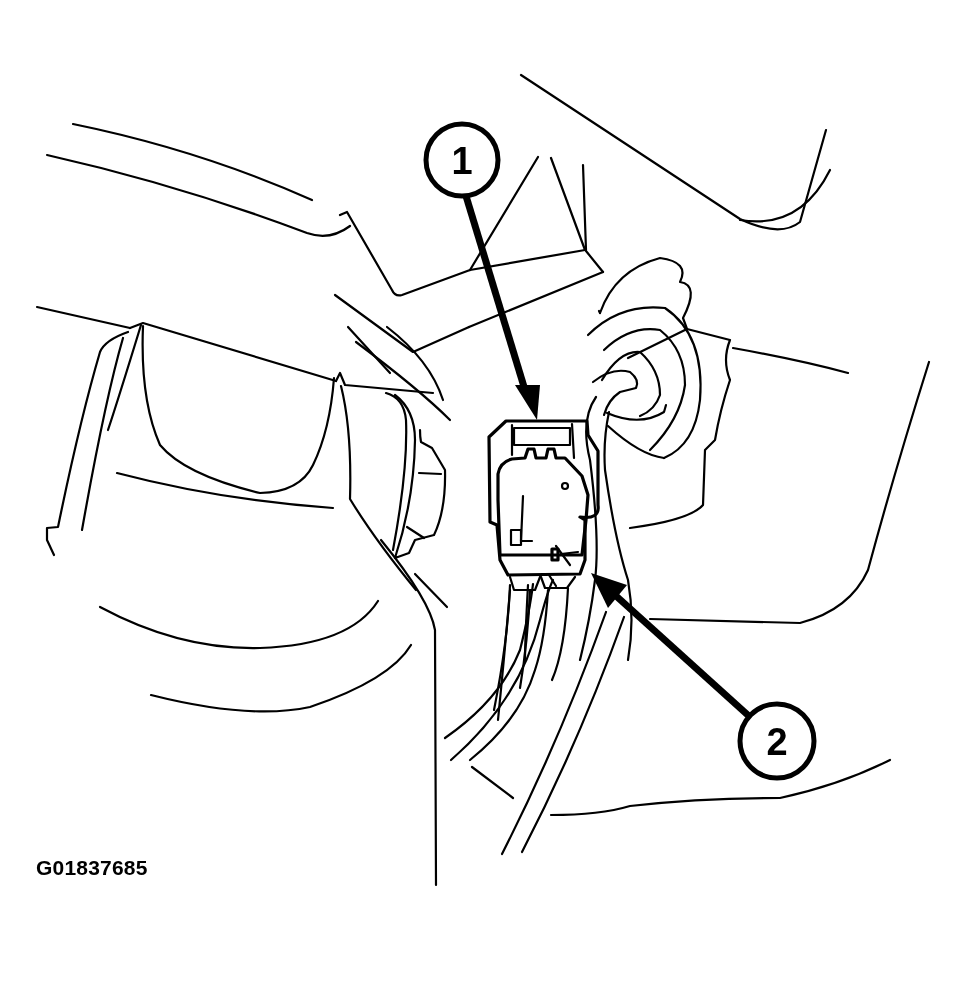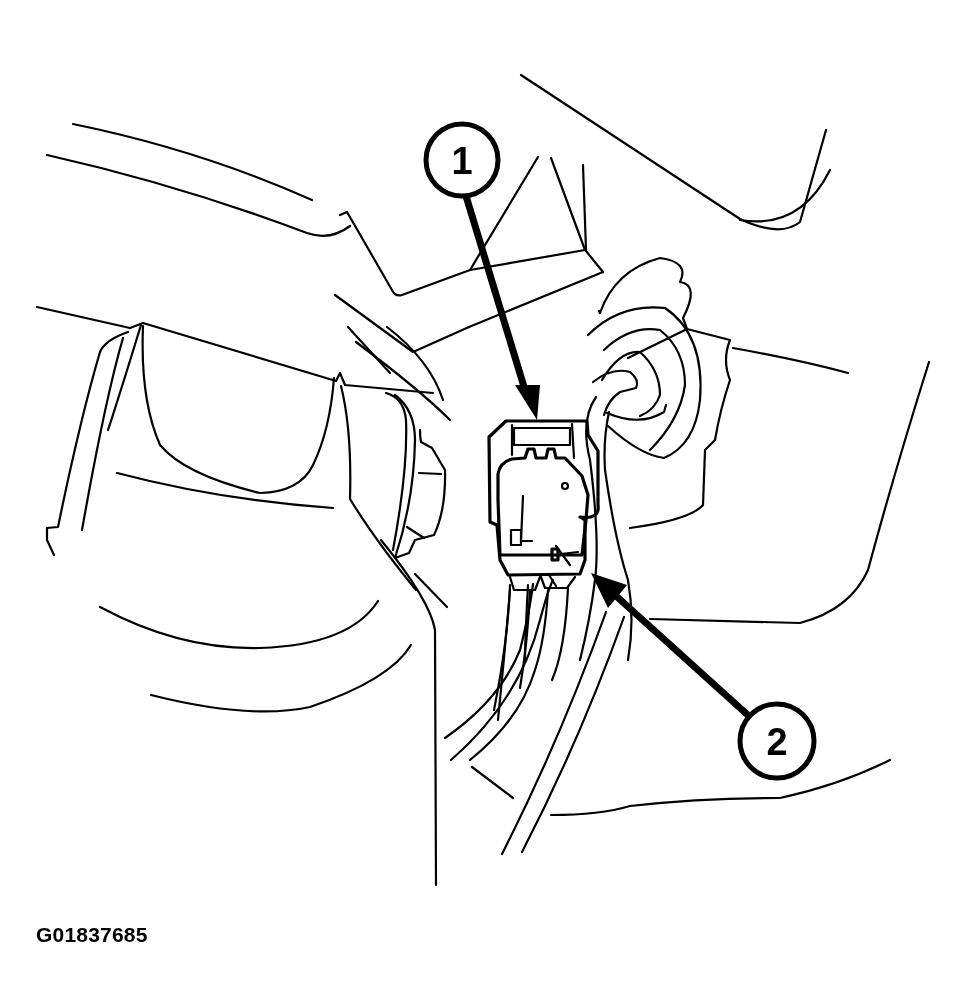--- a/index.html
+++ b/index.html
@@ -3,21 +3,21 @@
 <meta charset="utf-8">
 <style>
   html, body { margin: 0; padding: 0; background: #ffffff; }
   body { width: 968px; height: 1005px; position: relative; overflow: hidden; font-family: "Liberation Sans", sans-serif; }
   #diagram { position: absolute; left: 0; top: 0; width: 968px; height: 1005px; }
   .ln { fill: none; stroke: #000; stroke-width: 2.2; stroke-linecap: round; stroke-linejoin: round; }
   .thick { fill: none; stroke: #000; stroke-width: 3.2; stroke-linejoin: round; }
   .leader { stroke: #000; stroke-width: 7; stroke-linecap: butt; fill: none; }
   .callout-circle { fill: #fff; stroke: #000; stroke-width: 5; }
   .callout-num { font-family: "Liberation Sans", sans-serif; font-weight: bold; font-size: 38px; fill: #000; text-anchor: middle; dominant-baseline: central; }
-  .fig-id { position: absolute; left: 36px; top: 923px; font-family: "Liberation Sans", sans-serif; font-weight: bold; font-size: 21px; color: #000; letter-spacing: 0.2px; }
+  .fig-id { position: absolute; left: 36px; top: 856px; font-family: "Liberation Sans", sans-serif; font-weight: bold; font-size: 21px; color: #000; letter-spacing: 0.2px; }
 </style>
 </head>
 <body>
 
 <svg id="diagram" viewBox="0 0 968 1005" xmlns="http://www.w3.org/2000/svg">
 
   <g>
     <path class="ln" d="M73 124 Q200 150 312 200"></path>
     <path class="ln" d="M47 155 Q180 185 307 233 Q330 241 350 226"></path>
     <path class="ln" d="M340 215 L347 212 L392 290 Q395 297 402 295 L470 270"></path>

